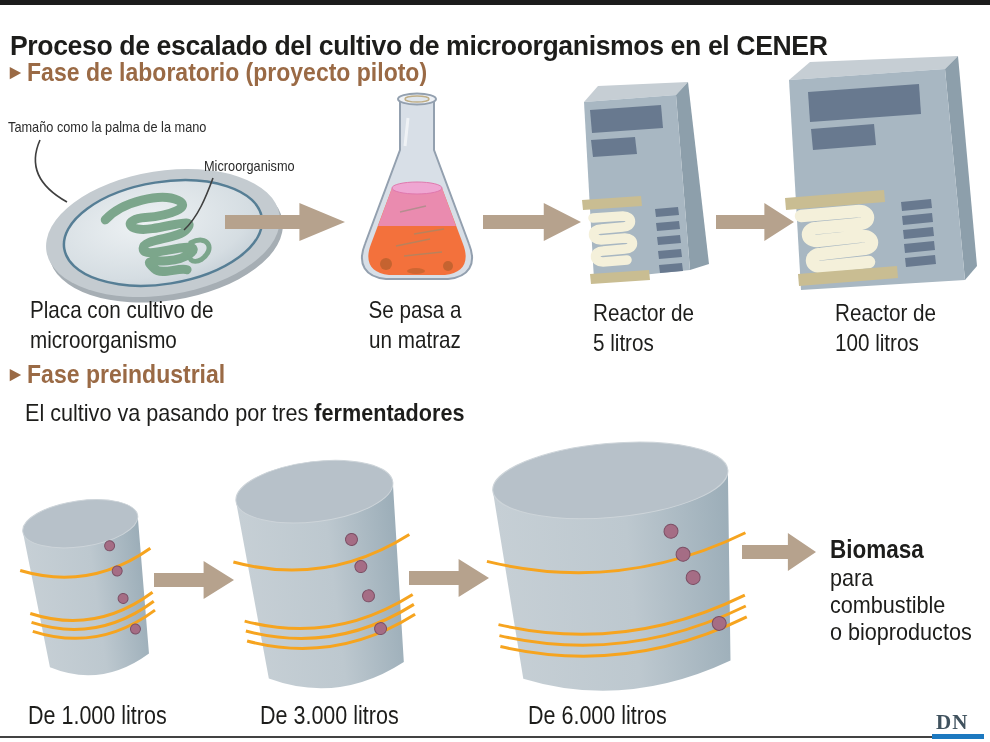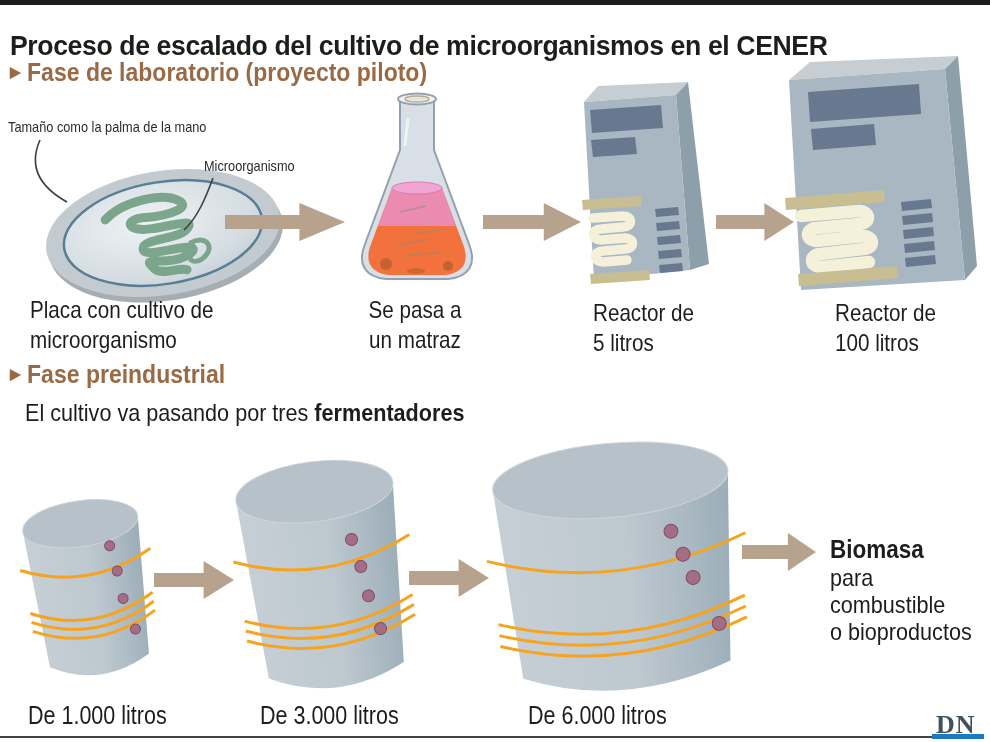--- a/index.html
+++ b/index.html
@@ -19,21 +19,21 @@
          transform:scaleX(.85);transform-origin:0 0;}
   .intro{position:absolute;left:25px;top:399px;font-size:24px;white-space:nowrap;
          transform:scaleX(.9);transform-origin:0 0;}
   .intro b{font-weight:bold;}
   .arrow{position:absolute;}
   .biomasa{position:absolute;left:830px;top:534px;transform:scaleX(.9);transform-origin:0 0;}
   .biomasa .b-title{font-size:25px;font-weight:bold;line-height:30px;}
   .biomasa .b-lines{font-size:24px;line-height:27px;white-space:pre-line;}
   .footer-rule{position:absolute;left:0;top:736px;width:933px;height:2px;background:#434343;}
   .dn-logo{position:absolute;left:936px;top:710px;font-family:"Liberation Serif", serif;
-         font-weight:bold;font-size:26px;color:#40525e;letter-spacing:1px;}
+         font-weight:bold;font-size:21px;color:#40525e;letter-spacing:1px;}
   .dn-bar{position:absolute;left:932px;top:734px;width:52px;height:5px;background:#1d79c0;}
   svg{position:absolute;display:block;}
 </style>
 </head>
 <body>
 
 <div class="stage">
 
   <div class="topbar"></div>
 

